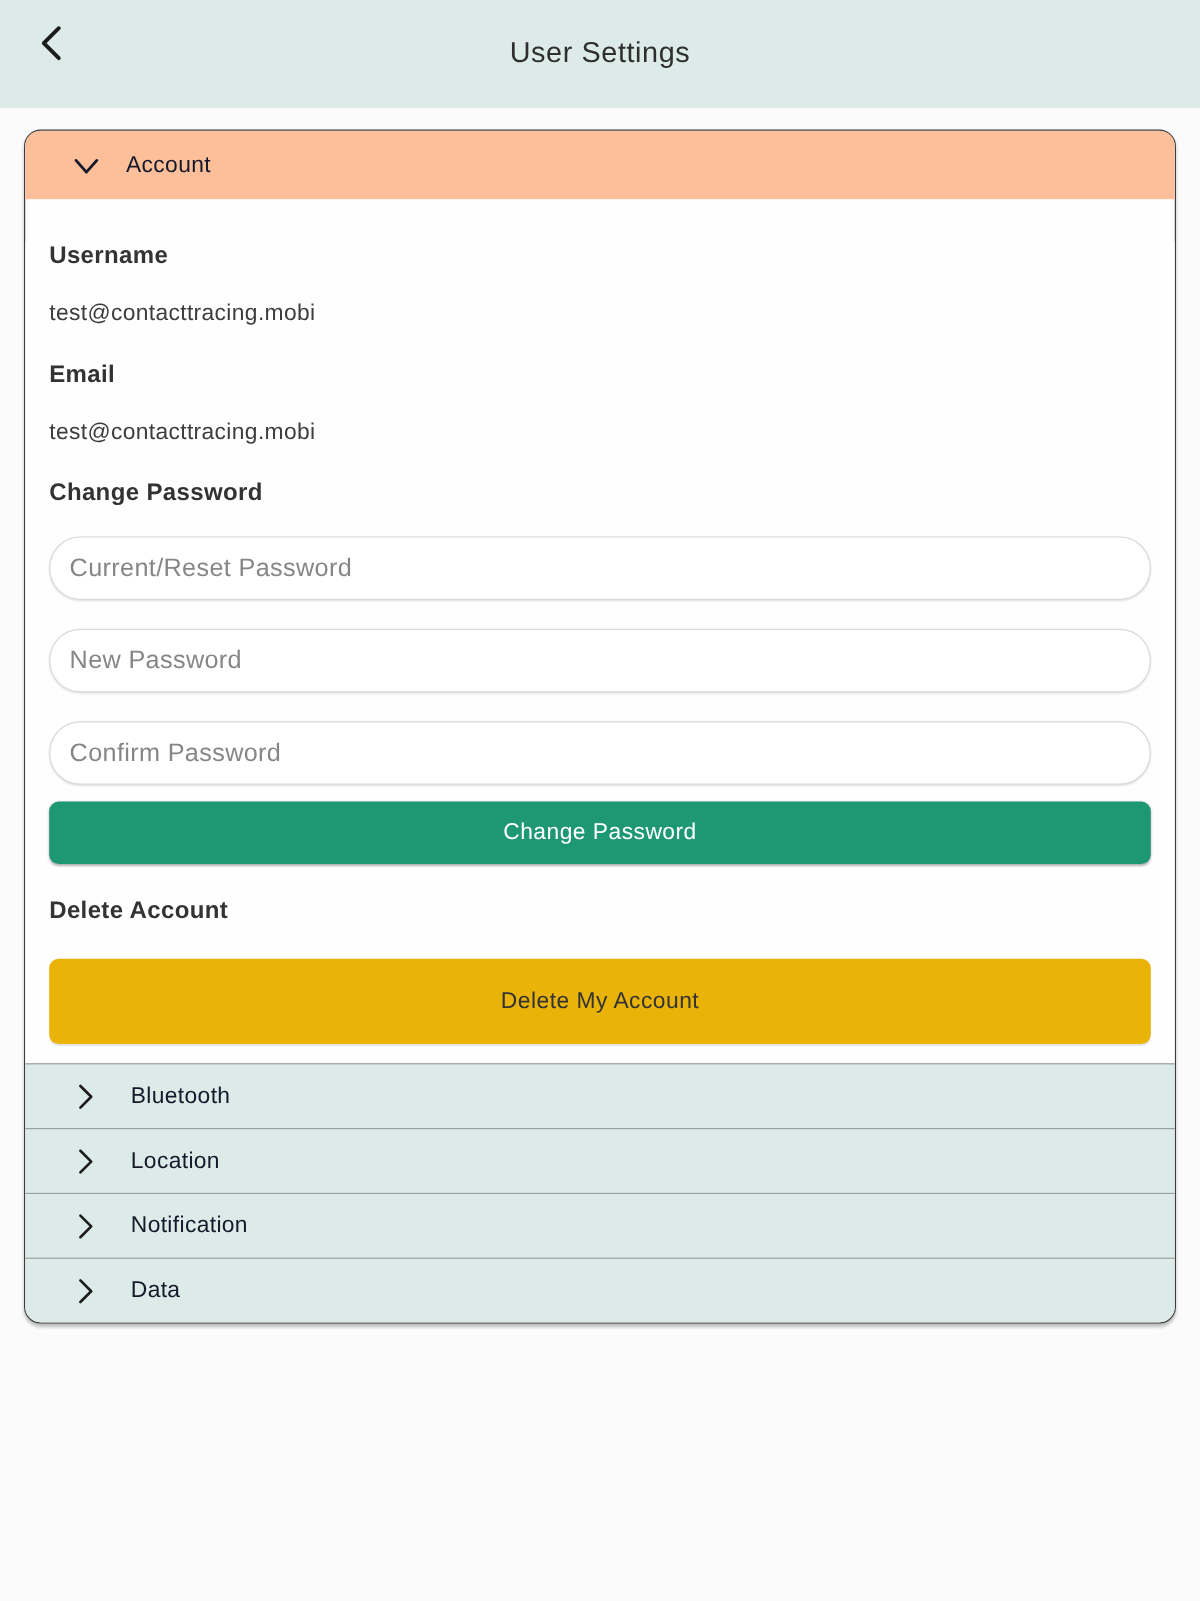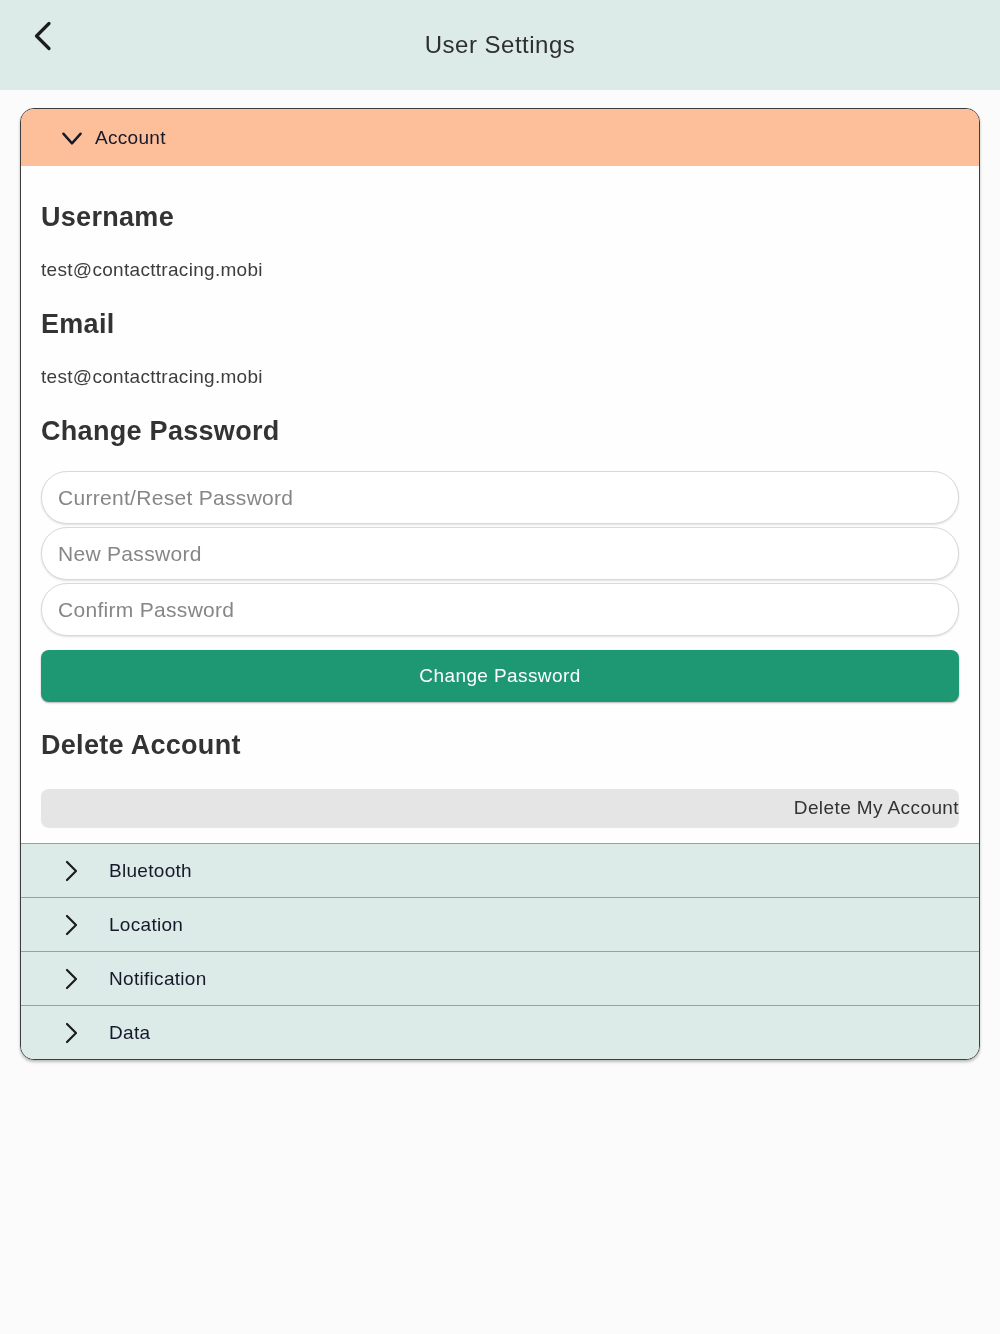--- a/index.html
+++ b/index.html
@@ -47,40 +47,40 @@
     border: 1px solid #3d3d3d;
     border-radius: 14px;
     overflow: hidden;
     background: #fefefe;
     box-shadow: 0 2px 3px rgba(0,0,0,0.25);
   }
 
   .acc-header {
     display: flex;
     align-items: center;
-    gap: 10px;
+    gap: 20px;
     padding-left: 38px;
     cursor: pointer;
   }
   .acc-header.account {
     height: 57px;
     background: #fcbf99;
   }
   .acc-label {
     font-size: 19px;
     color: #16182b;
     letter-spacing: 0.3px;
   }
 
   .acc-body {
     background: #fefefe;
     padding: 0 20px 16px;
   }
   .acc-body h2 {
-    font-size: 27px;
+    font-size: 20px;
     font-weight: 700;
     color: #333;
     letter-spacing: 0.3px;
     margin: 28px 0 0;
   }
   .acc-body h2:first-child { margin-top: 36px; }
   .value {
     font-size: 19px;
     color: #3d3d3d;
     margin: 26px 0 0;
@@ -103,21 +103,21 @@
     padding: 0 16px;
     font-family: "Liberation Sans", "DejaVu Sans", sans-serif;
     font-size: 21px;
     color: #444;
     background: #fff;
     border: 1px solid #d9d9d9;
     border-radius: 26px;
     box-shadow: 0 1px 2px rgba(0,0,0,0.12);
     outline: none;
   }
-  .field + .field { margin-top: 3px; }
+  .field + .field { margin-top: 24px; }
   .field::placeholder { color: #868686; letter-spacing: 0.3px; }
 
   .btn {
     display: block;
     width: 100%;
     border: none;
     cursor: pointer;
     font-family: "Liberation Sans", "DejaVu Sans", sans-serif;
     font-size: 19px;
     letter-spacing: 0.4px;
@@ -125,25 +125,24 @@
   }
   .btn-primary {
     margin-top: 14px;
     height: 52px;
     background: #1e9873;
     color: #ffffff;
     box-shadow: 0 1px 2px rgba(0,0,0,0.3);
   }
   .btn-danger {
     margin-top: 28px;
-    height: 38px;
-    background: #e5e5e5;
+    height: 71px;
+    background: #eab308;
     color: #333;
     box-shadow: 0 1px 1px rgba(0,0,0,0.1);
-    text-align: right;
   }
 
   .acc-row {
     display: flex;
     align-items: center;
     gap: 26px;
     height: 54px;
     padding-left: 38px;
     background: #dcebe8;
     border-top: 1px solid #97a09e;

